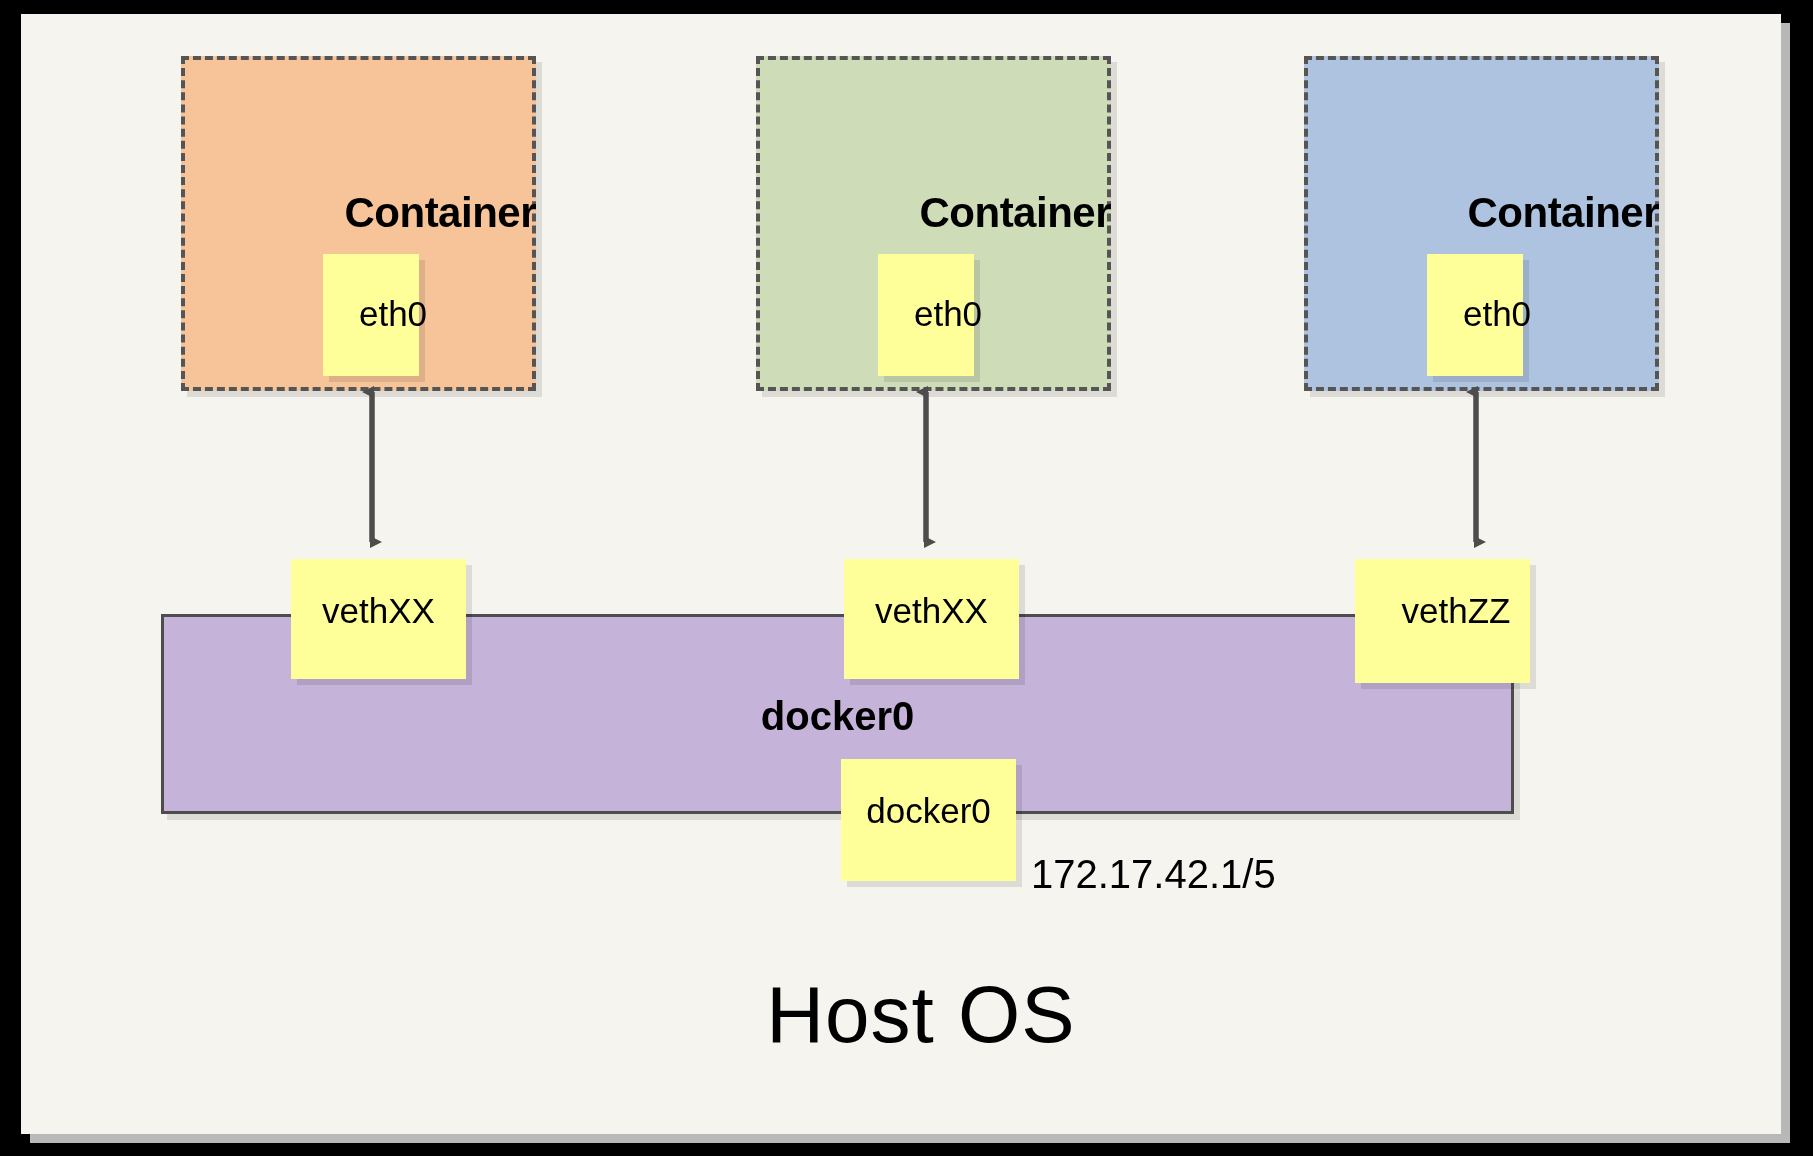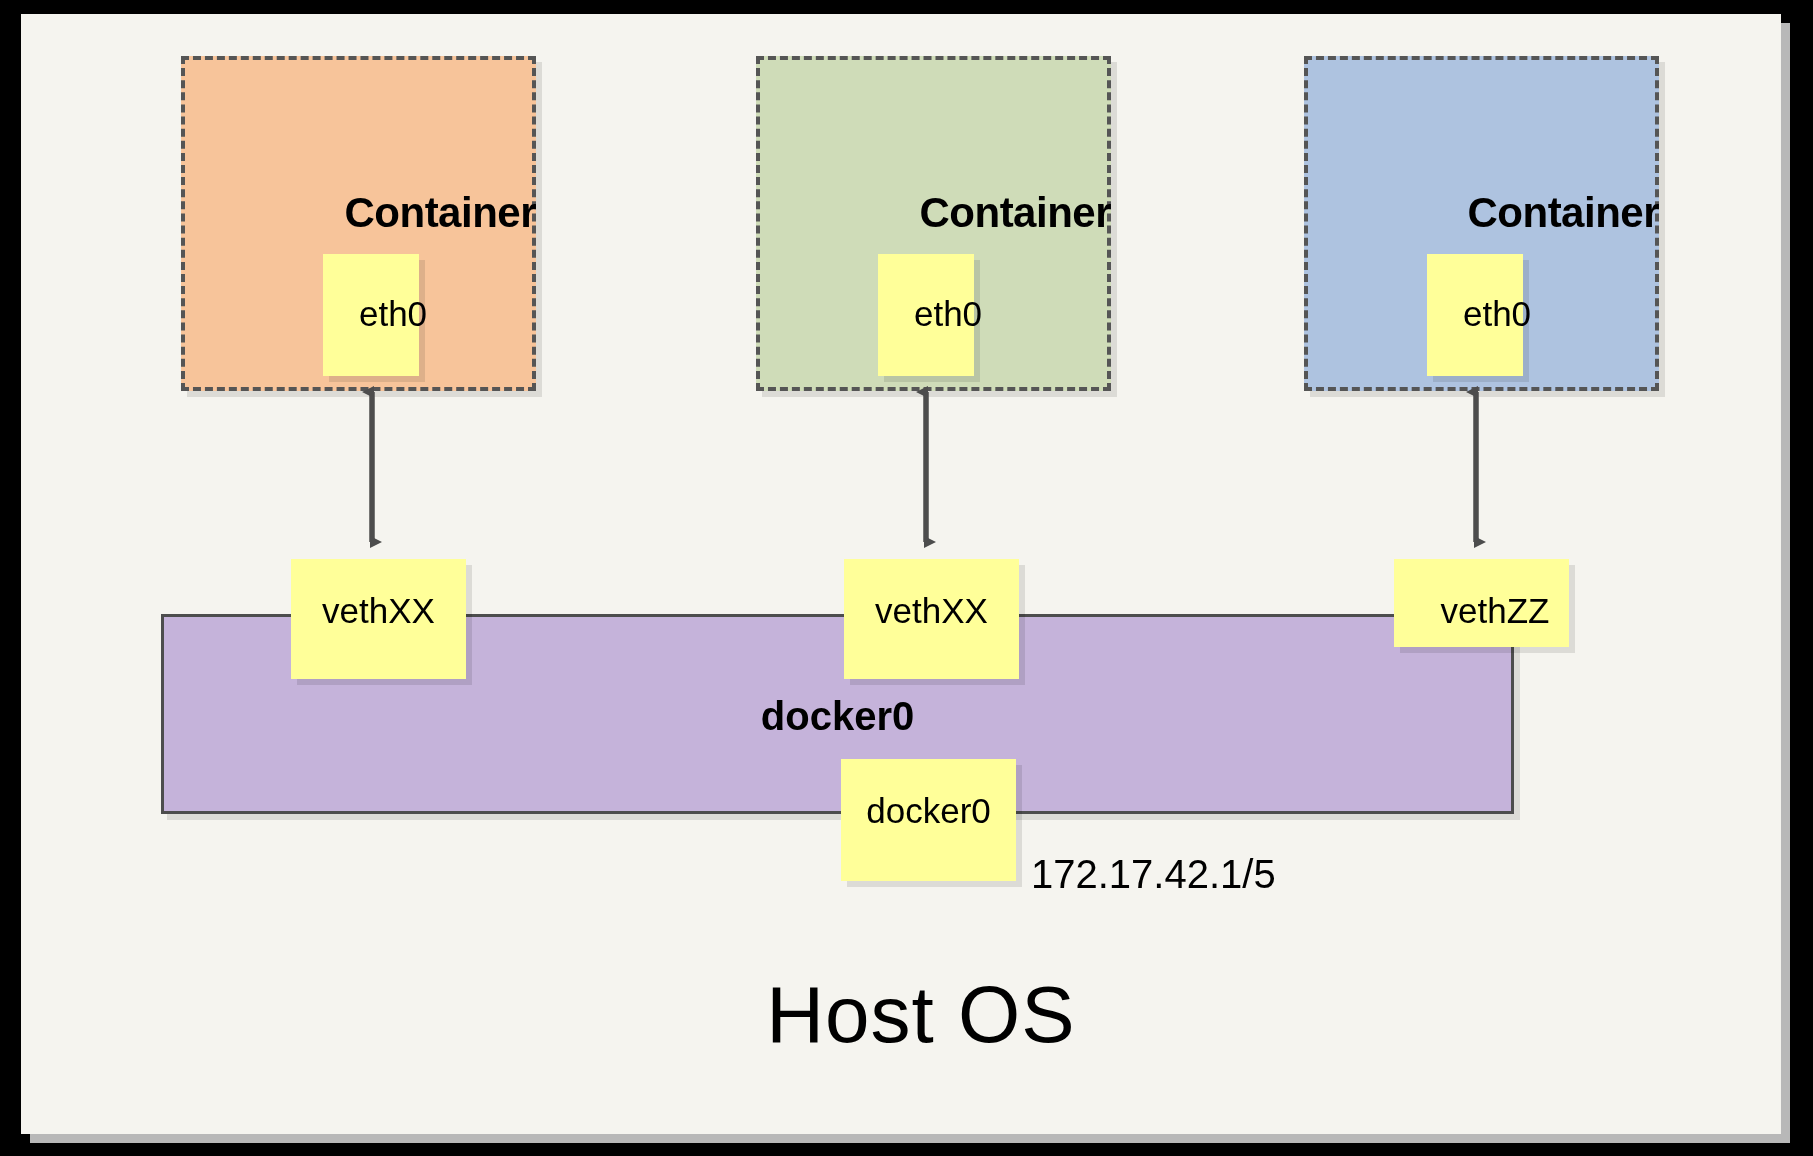--- a/index.html
+++ b/index.html
@@ -159,21 +159,21 @@
       <line x1="25" y1="10" x2="25" y2="160" stroke="#4d4d4d" stroke-width="5" marker-end="url(#ah-dn)"></line>
     </svg>
 
     <div id="docker-bar" style="left:140px; top:600px; width:1353px; height:200px;"></div>
     <div id="docker-bar-label" style="left:140px; top:680px; width:1353px;">docker0</div>
 
     <div class="ybox topalign" style="left:270px; top:545px; width:175px; height:120px;">vethXX</div>
 
     <div class="ybox topalign" style="left:823px; top:545px; width:175px; height:120px;">vethXX</div>
 
-    <div class="ybox topalign" style="left:1373px; top:545px; width:175px; height:88px;padding-left:27px;">vethZZ</div>
+    <div class="ybox topalign" style="left:1334px; top:545px; width:175px; height:124px;padding-left:27px;">vethZZ</div>
 
     <div class="ybox topalign" style="left:820px; top:745px; width:175px; height:122px;">docker0</div>
 
     <div id="ip-label" style="left:1010px; top:838px;">172.17.42.1/5</div>
 
     <div id="host-os" style="left:8px; top:955px;padding-left:12px;">Host OS</div>
 
   </div>
 </div>
 

